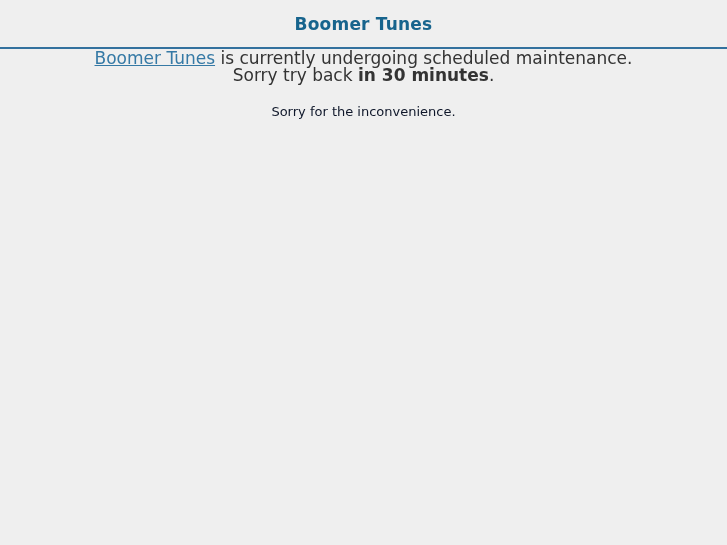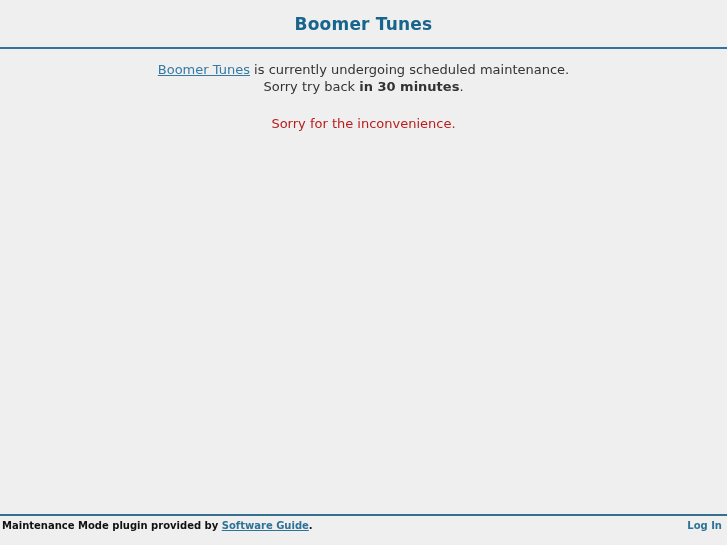--- a/index.html
+++ b/index.html
@@ -32,34 +32,34 @@
     padding-top: 1px;
   }
   .main h1 {
     margin: 56px 0 31px 0;
     font-size: 38px;
     font-weight: bold;
     color: #17648d;
     letter-spacing: 0.5px;
   }
   .message {
-    margin: 12px;
-    font-size: 13px;
+    margin: 0;
+    font-size: 17px;
     line-height: 16.5px;
     color: #333333;
   }
   .message a, .site-link {
     color: #3579a5;
     text-decoration: underline;
     cursor: pointer;
   }
   .apology {
     margin: 21px 0 0 0;
     font-size: 13px;
-    color: #b91c1c;
+    color: #0f172a;
   }
   .bold { font-weight: bold; }
   
   .site-footer {
     position: absolute;
     left: 0;
     right: 0;
     bottom: 0;
     height: 31px;
     border-top: 2px solid #33718e;
@@ -100,20 +100,14 @@
   <main class="main">
 
     <p class="message">
       <a class="site-link">Boomer Tunes</a><span> is currently undergoing scheduled maintenance.</span><br>
       <span>Sorry try back </span><span class="bold">in 30 minutes</span><span>.</span>
     </p>
 
     <p class="apology">Sorry for the inconvenience.</p>
   </main>
 
-  <footer class="site-footer">
-    <span class="footer-credit">
-      <span>Maintenance Mode plugin provided by </span><a>Software Guide</a><span>.</span>
-    </span>
-    <a class="footer-login">Log In</a>
-  </footer>
 
 </div>
 
 </body></html>

